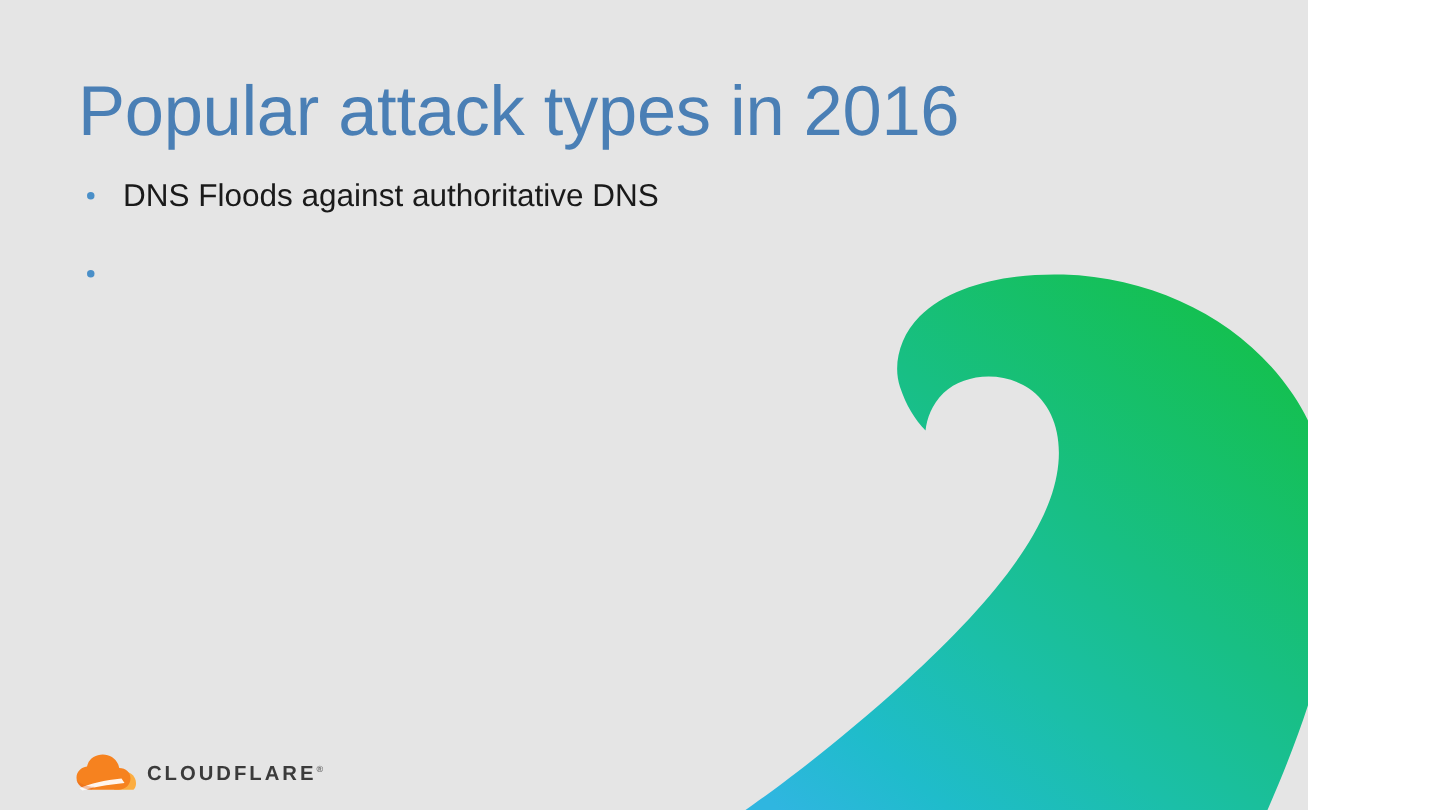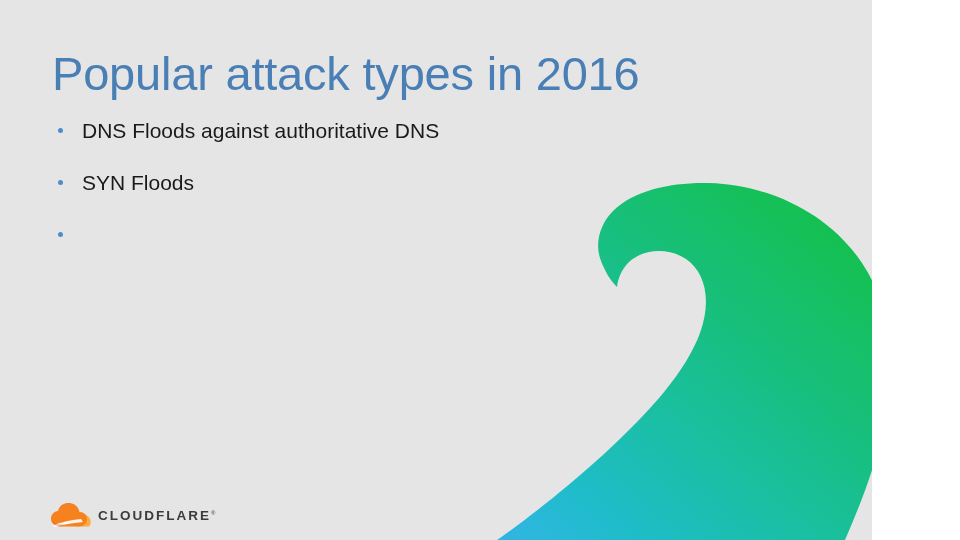--- a/index.html
+++ b/index.html
@@ -139,24 +139,20 @@
 
   <div id="slide-title">Popular attack types in 2016</div>
 
   <ul id="bullet-list">
     <li>
       <span class="bullet-marker"></span>
       <span>DNS Floods against authoritative DNS</span>
     </li>
     <li>
       <span class="bullet-marker"></span>
-      <span>SYN Floods</span>
-    </li>
-    <li>
-      <span class="bullet-marker"></span>
     </li>
   </ul>
 
   <div id="cloudflare-logo">
     <svg id="cloudflare-mark" viewBox="0 0 84 54" xmlns="http://www.w3.org/2000/svg">
 
       <path fill="#fbad41" d="M 62 25 C 70 23, 79 28, 81 37 C 82 42, 81 46, 78 49 L 52 49 L 56 34 Z"></path>
 
       <path fill="#f6821f" d="M 22 49
                C 10 49, 2 42, 2 33

